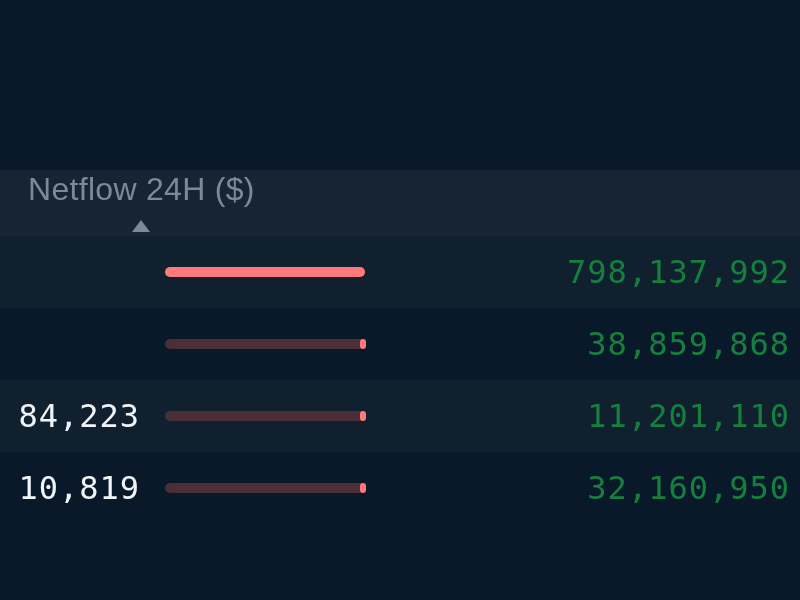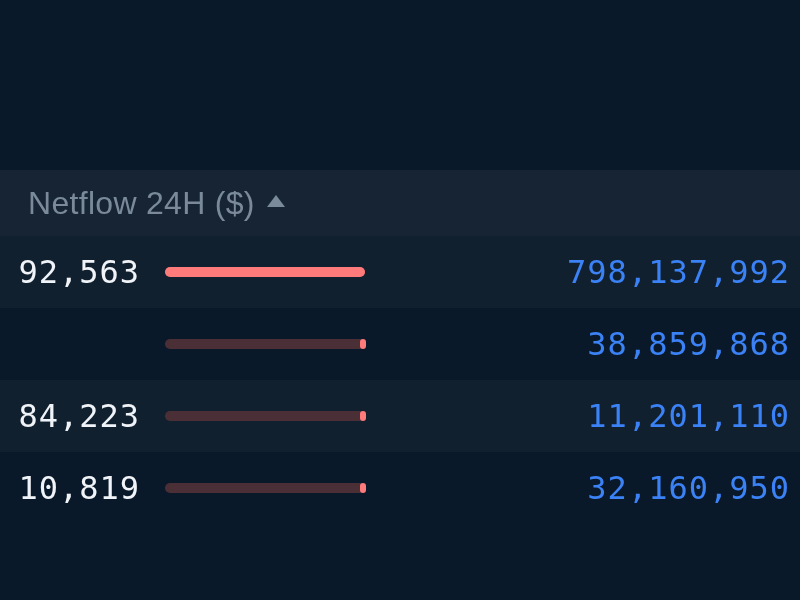--- a/index.html
+++ b/index.html
@@ -26,20 +26,21 @@
     font-weight:400;
     color:#7a8a9a;
     letter-spacing:0.3px;
   }
   .col-netflow-head{
     position:absolute;
     left:28px;
     display:flex;
     align-items:center;
     gap:12px;
+    flex-direction:column;
   }
   .sort-arrow{
     display:inline-block;
     width:0;
     height:0;
     border-left:9px solid transparent;
     border-right:9px solid transparent;
     border-bottom:12px solid #7a8a9a;
     margin-bottom:4px;
   }
@@ -93,38 +94,37 @@
     bottom:0;
     width:6px;
     border-radius:5px;
     background:#ff7a7a;
   }
   .inflow-val{
     position:absolute;
     right:10px;
     font-size:32px;
     letter-spacing:1px;
-    color:#3b82f6;
+    color:#15803d;
     text-align:right;
   }
 </style>
 </head>
 <body>
 
 <div class="header-row">
   <div class="col-netflow-head">
     <span>Netflow 24H ($)</span>
     <span class="sort-arrow"></span>
   </div>
 </div>
 
 <div class="rows-wrap">
 
   <div class="data-row">
-    <span class="netflow-val">92,563</span>
     <div class="bar-track">
       <div class="bar-fill" style="width:100%"></div>
     </div>
     <span class="inflow-val">798,137,992</span>
   </div>
 
   <div class="data-row">
     <div class="bar-track">
       <div class="bar-cap"></div>
     </div>

